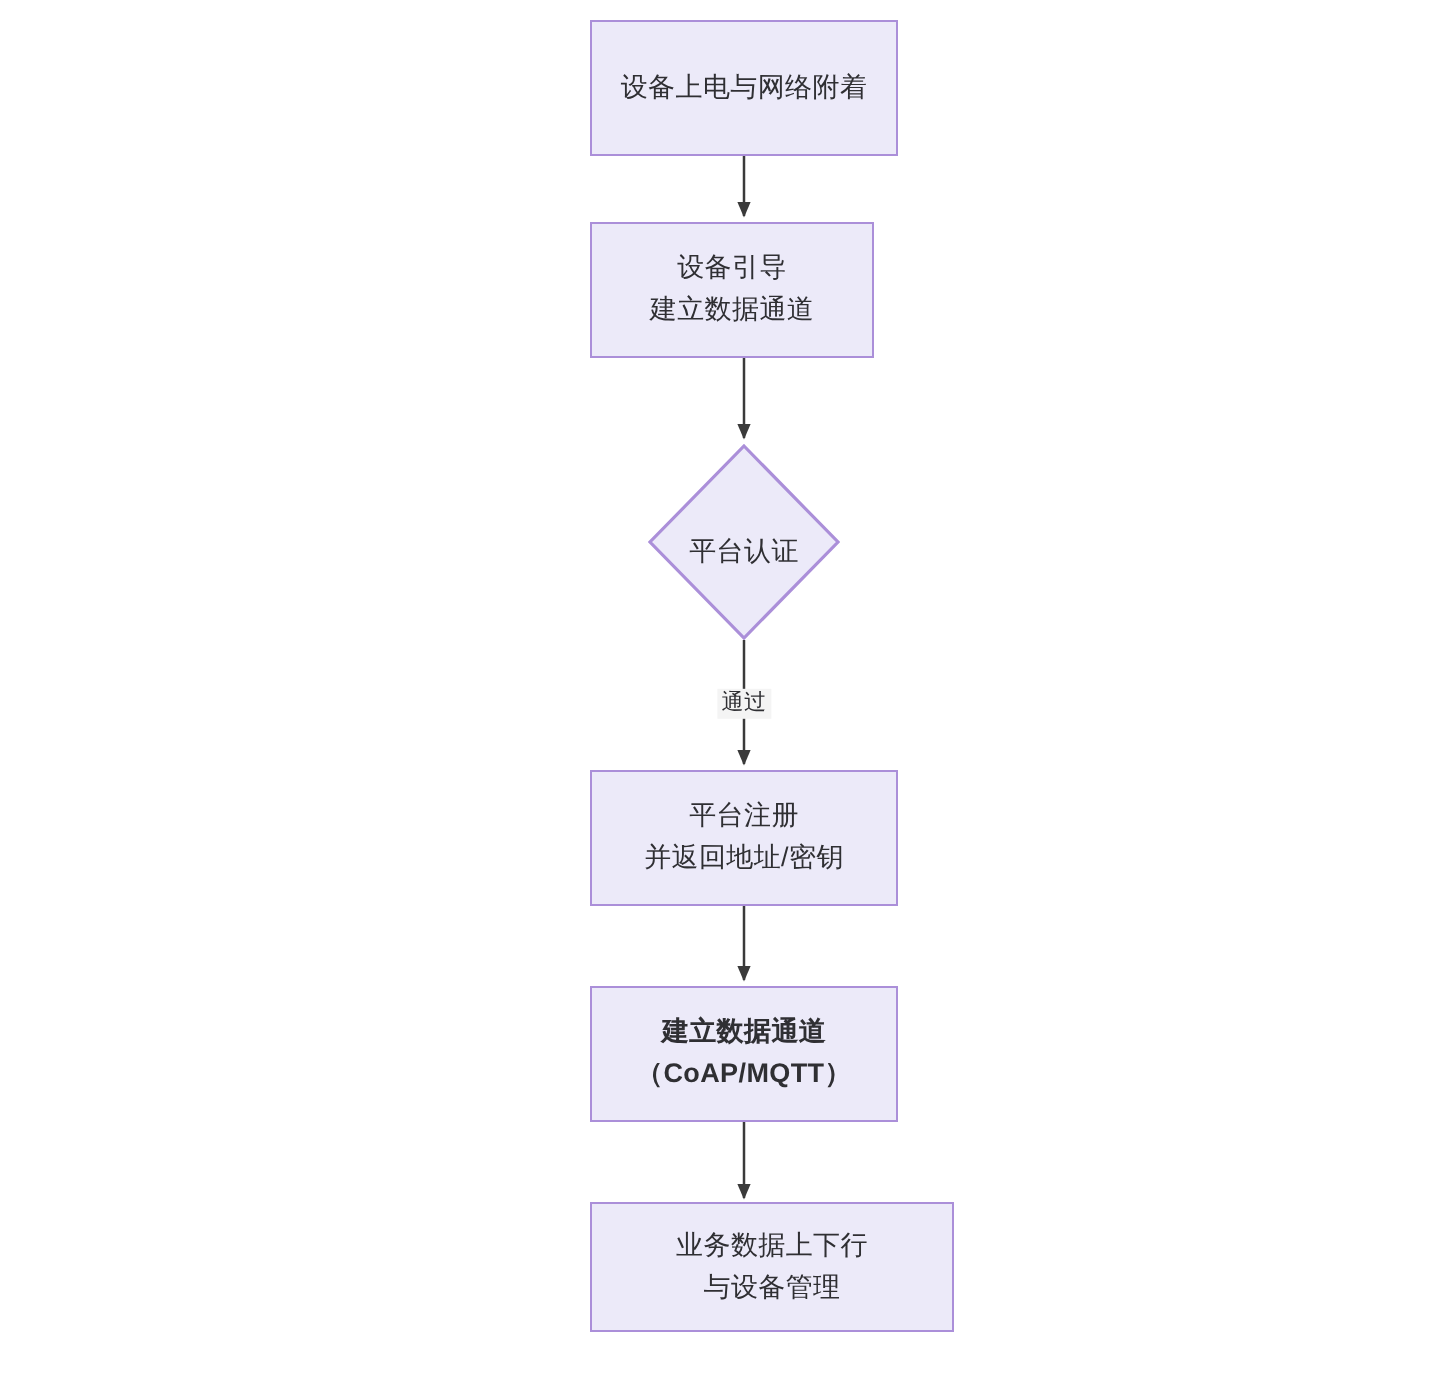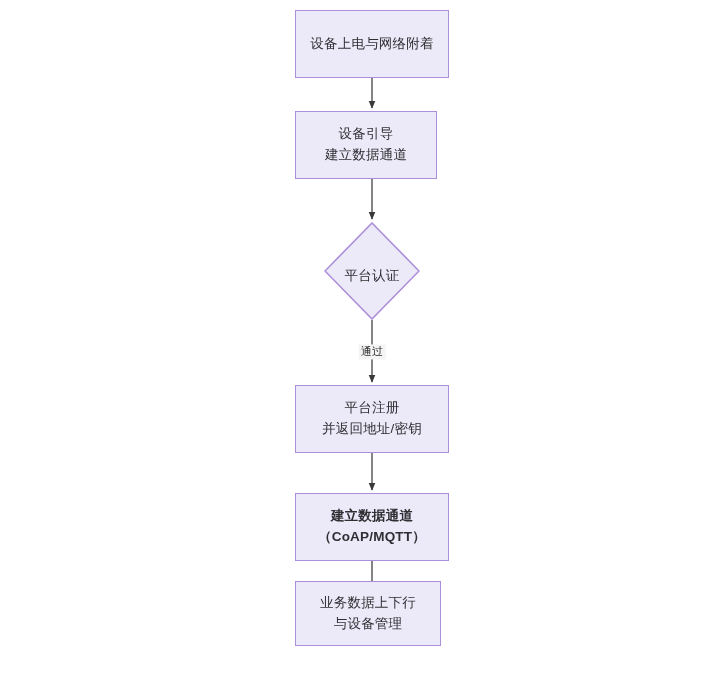--- a/index.html
+++ b/index.html
@@ -140,18 +140,18 @@
   <div class="node node-rect" style="left:295px; top:385px; width:154px; height:68px;">
     <span class="node-label">平台注册</span>
     <span class="node-label">并返回地址/密钥</span>
   </div>
 
   <div class="node node-rect" style="left:295px; top:493px; width:154px; height:68px;font-weight:bold;">
     <span class="node-label">建立数据通道</span>
     <span class="node-label">（CoAP/MQTT）</span>
   </div>
 
-  <div class="node node-rect" style="left:295px; top:581px; width:146px; height:65px;">
+  <div class="node node-rect" style="left:295px; top:601px; width:182px; height:65px;">
     <span class="node-label">业务数据上下行</span>
     <span class="node-label">与设备管理</span>
   </div>
 
 </div>
 
 </body></html>

